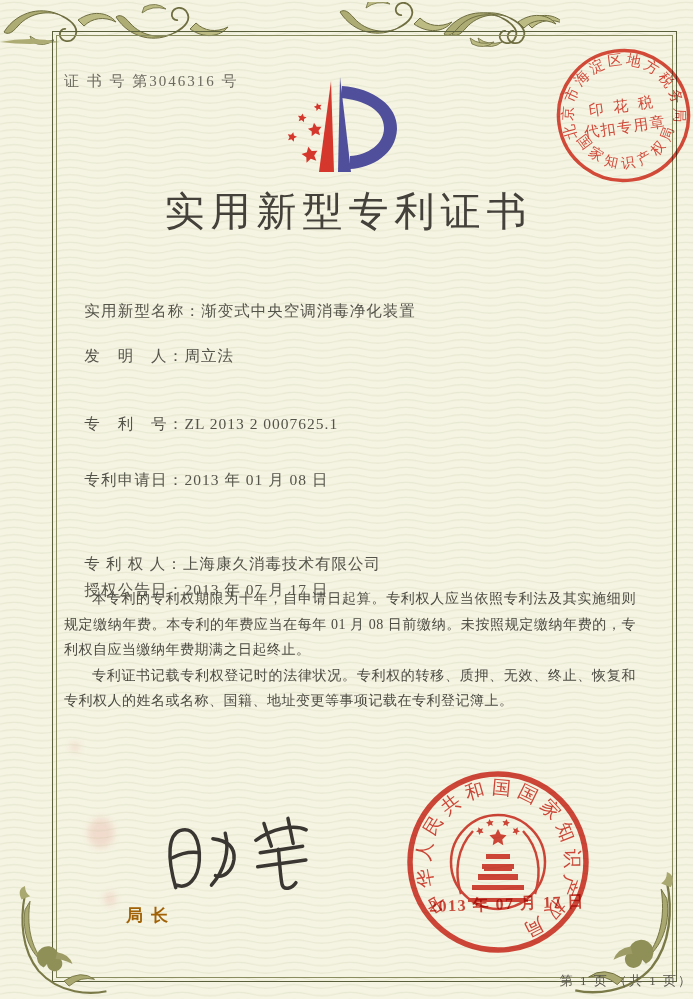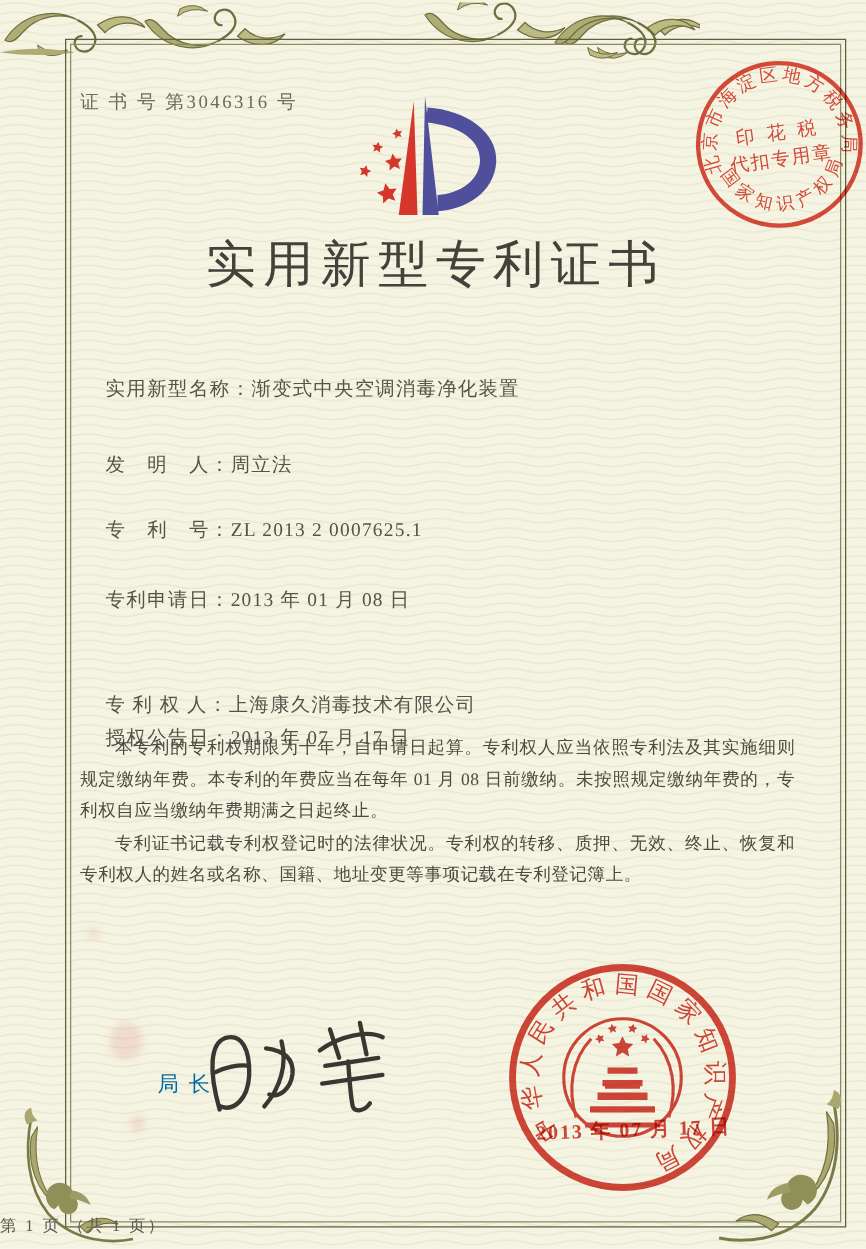--- a/index.html
+++ b/index.html
@@ -11,24 +11,24 @@
   }
   .abs{position:absolute;}
   svg text{font-family:"Liberation Serif","DejaVu Serif",serif;}
 
   .cert-no{left:64px;top:72px;font-size:15px;letter-spacing:2px;color:#6b6a5e;white-space:pre;}
   .title{left:4px;right:0;top:184px;text-align:center;font-size:40px;letter-spacing:6px;color:#43413a;}
   .frow{left:64px;font-size:15.5px;color:#55544a;letter-spacing:1.2px;white-space:pre;}
   .frow .fvalue{letter-spacing:1px;}
   .paras{left:64px;width:572px;top:586px;}
   .paras p{margin:0;text-indent:2em;text-align:justify;font-size:14px;line-height:25.5px;color:#4c4b42;letter-spacing:.5px;}
-  .director{left:126px;top:856px;font-size:17px;letter-spacing:8px;color:#0369a1;}
+  .director{left:126px;top:904px;font-size:17px;letter-spacing:8px;color:#a16207;font-weight:bold;}
   .seal-date{left:412px;top:894px;width:190px;text-align:center;font-size:16px;letter-spacing:1.5px;
     color:#cf3528;transform:rotate(-2deg);font-weight:bold;}
-  .footer{left:0;right:0;top:972px;text-align:left;font-size:13px;letter-spacing:2px;color:#5a594e;}
+  .footer{left:0;right:0;top:972px;text-align:right;font-size:13px;letter-spacing:2px;color:#5a594e;}
 
   .frame{left:52px;top:31px;right:16px;bottom:17px;border:1.5px solid #5b603c;}
   .frame-inner{position:absolute;inset:3px;border:1px solid #8a8d60;}
 
   .stamp{mix-blend-mode:multiply;opacity:.9;}
   .speck{border-radius:50%;background:#e08a80;filter:blur(3px);}
 </style>
 </head>
 <body>
 
@@ -116,21 +116,21 @@
       <text x="77.5" y="73" text-anchor="middle" font-size="15" letter-spacing="3">印 花 税</text>
       <text x="77.5" y="94" text-anchor="middle" font-size="15" letter-spacing="1.5">代扣专用章</text>
     </g>
   </svg>
 
   <div class="abs title">实用新型专利证书</div>
 
   <div class="abs frow" style="top:283px;">
     <span class="flabel">实用新型名称：</span><span class="fvalue">渐变式中央空调消毒净化装置</span>
   </div>
-  <div class="abs frow" style="top:344px;">
+  <div class="abs frow" style="top:328px;">
     <span class="flabel">发　明　人：</span><span class="fvalue">周立法</span>
   </div>
   <div class="abs frow" style="top:396px;">
     <span class="flabel">专　利　号：</span><span class="fvalue">ZL 2013 2 0007625.1</span>
   </div>
   <div class="abs frow" style="top:452px;">
     <span class="flabel">专利申请日：</span><span class="fvalue">2013 年 01 月 08 日</span>
   </div>
   <div class="abs frow" style="top:536px;text-align:center;">
     <span class="flabel">专 利 权 人：</span><span class="fvalue">上海康久消毒技术有限公司</span>

